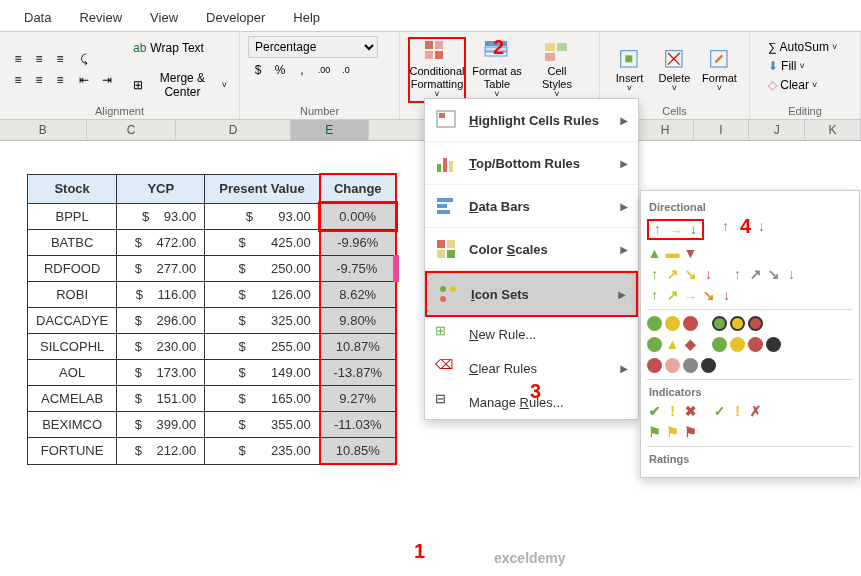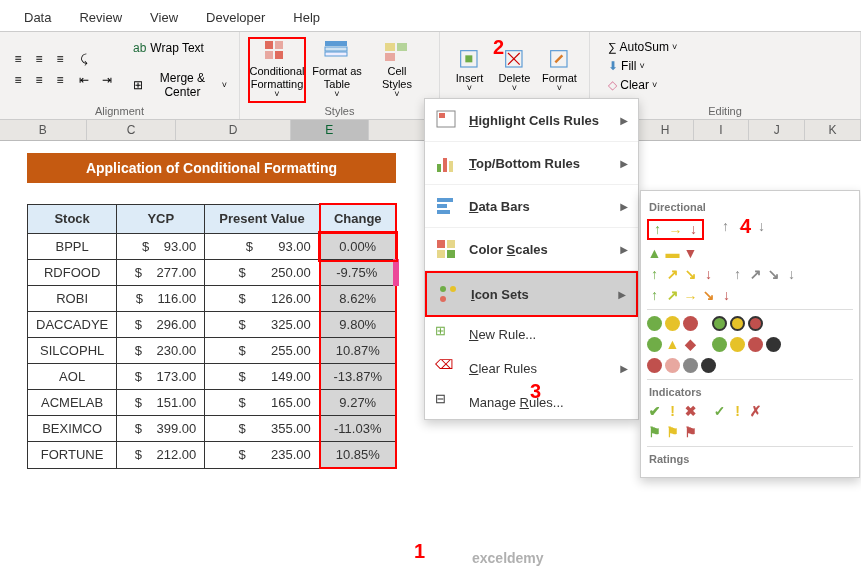--- a/index.html
+++ b/index.html
@@ -107,20 +107,33 @@
         <button>
             <span>⊞</span>
             <span>Merge &amp; Center</span> 
             <span style="font-size:9px">˅</span>
           </button>
       </div>
     </div>
     <div class="ribbon-group-label">Alignment</div>
   </div>
 
+  <div class="ribbon-group number-group" style="width:160px">
+    <div style="display:flex;flex-direction:column;">
+      <select><option>Percentage</option></select>
+      <div class="number-btns">
+        <button class="small-btn">$</button>
+        <button class="small-btn">%</button>
+        <button class="small-btn">,</button>
+        <button class="small-btn" style="font-size:9px">.00</button>
+        <button class="small-btn" style="font-size:9px">.0</button>
+      </div>
+    </div>
+    <div class="ribbon-group-label">Number</div>
+  </div>
 
   <div class="ribbon-group" style="width:200px">
     <div class="ribbon-controls styles-group">
       <button class="big-btn highlighted">
         <span class="icon-box">
           <svg viewBox="0 0 28 24">
               <rect x="2" y="2" width="8" height="8" fill="#e06b5d"></rect>
               <rect x="12" y="2" width="8" height="8" fill="#e8a8a0"></rect>
               <rect x="2" y="12" width="8" height="8" fill="#e8a8a0"></rect>
               <rect x="12" y="12" width="8" height="8" fill="#e06b5d"></rect>
@@ -217,37 +230,42 @@
   <div class="col-header" style="width:115px">D</div>
   <div class="col-header selected" style="width:78px">E</div>
   <div style="width:270px"></div>
   <div class="col-header" style="width:56px">H</div>
   <div class="col-header" style="width:56px">I</div>
   <div class="col-header" style="width:56px">J</div>
   <div class="col-header" style="width:56px">K</div>
 </div>
 
 <div class="sheet-area">
-  <div class="title-bar">Application of Conditional Formatting</div>
 
   <table class="data">
     <thead>
         <tr>
       <th style="width:85px">Stock</th>
       <th style="width:88px">YCP</th>
       <th style="width:115px">Present Value</th>
       <th style="width: 76px; border: 2px solid red;">Change</th>
     </tr>
       </thead>
     <tbody id="table-body">
         <tr>
     <td>BPPL</td>
     <td class="money">$ &nbsp;&nbsp;&nbsp;93.00</td>
     <td class="money">$ &nbsp;&nbsp;&nbsp;&nbsp;&nbsp;&nbsp;93.00</td>
     <td class="change change-col-outline" style="border-left: 2px solid red; border-right: 2px solid red; border-top: 2px solid red;">0.00%</td>
+        </tr>
+        <tr>
+    <td>BATBC</td>
+    <td class="money">$ &nbsp;&nbsp;&nbsp;472.00</td>
+    <td class="money">$ &nbsp;&nbsp;&nbsp;&nbsp;&nbsp;&nbsp;425.00</td>
+    <td class="change " style="border-left: 2px solid red; border-right: 2px solid red;">-9.96%</td>
         </tr>
         <tr>
     <td>RDFOOD</td>
     <td class="money">$ &nbsp;&nbsp;&nbsp;277.00</td>
     <td class="money">$ &nbsp;&nbsp;&nbsp;&nbsp;&nbsp;&nbsp;250.00</td>
     <td class="change " style="border-left: 2px solid red; border-right: 6px solid #ec4899;">-9.75%</td>
         </tr>
         <tr>
     <td>ROBI</td>
     <td class="money">$ &nbsp;&nbsp;&nbsp;116.00</td>
@@ -455,13 +473,13 @@
     </div>
   </div>
   <hr>
   <div class="submenu-section-title">Ratings</div>
 </div>
 
 <div class="annotation" style="left:414px;top:540px">1</div>
 <div class="annotation" style="left:493px;top:36px">2</div>
 <div class="annotation" style="left:530px;top:380px">3</div>
 <div class="annotation" style="left:740px;top:215px">4</div>
-<div class="watermark" style="left:472px;top:550px">exceldemy</div>
+<div class="watermark" style="left:494px;top:550px">exceldemy</div>
 
 </body></html>

